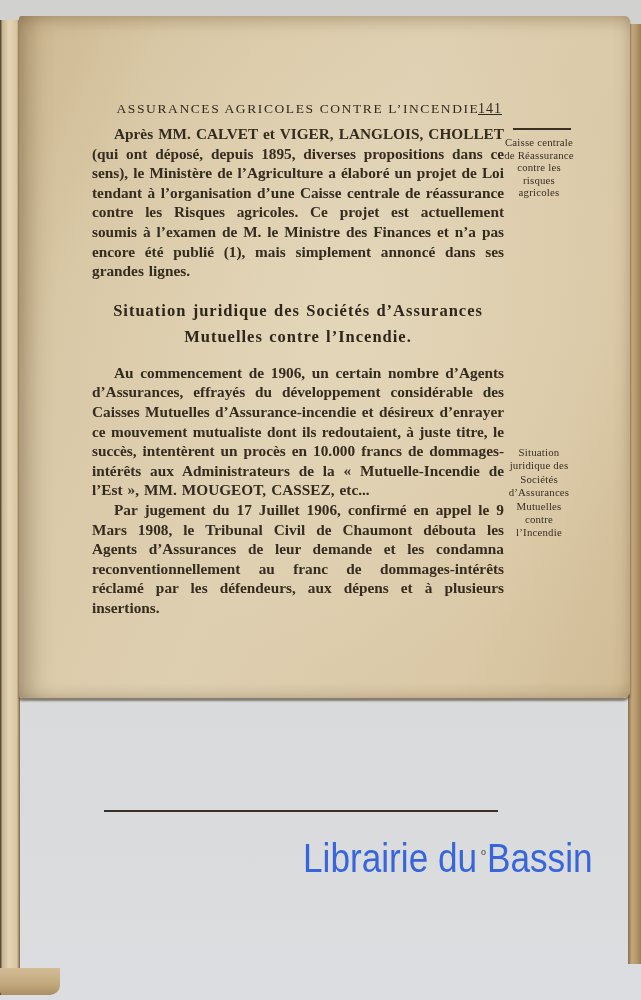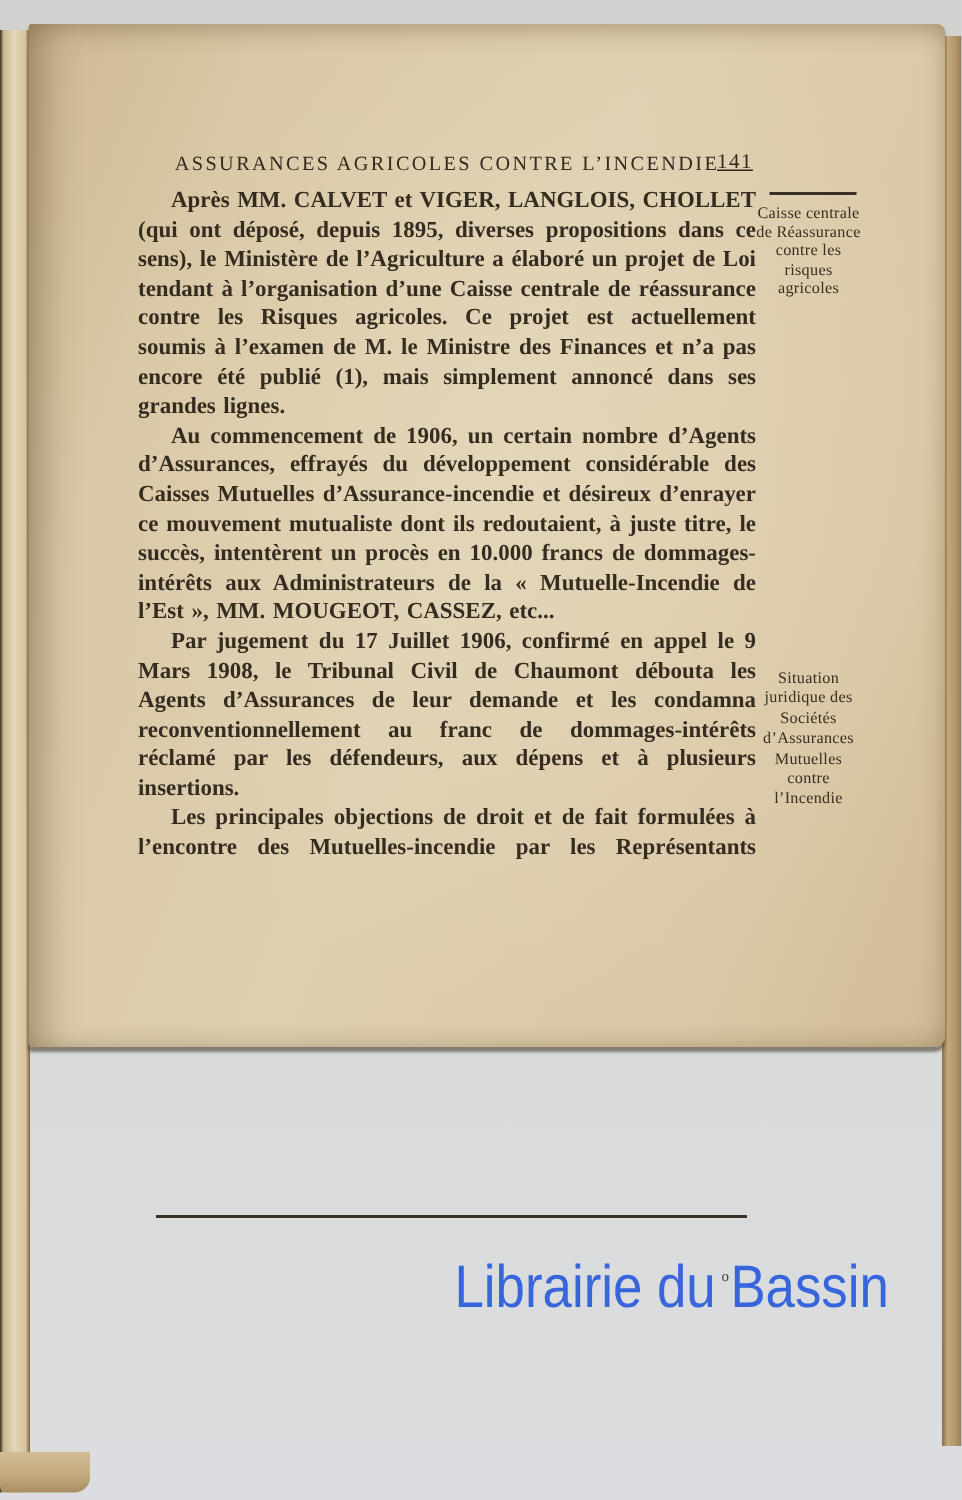--- a/index.html
+++ b/index.html
@@ -112,23 +112,26 @@
 
   <div class="book-page">
 
     <div class="running-head">
       <span class="running-title">ASSURANCES AGRICOLES CONTRE L’INCENDIE</span>
       <span class="page-number">141</span>
     </div>
 
     <div class="body-text">
       <p class="indent">Après MM. CALVET et VIGER, LANGLOIS, CHOLLET (qui ont déposé, depuis 1895, diverses propositions dans ce sens), le Ministère de l’Agriculture a élaboré un projet de Loi tendant à l’organisation d’une Caisse centrale de réassurance contre les Risques agricoles. Ce projet est actuellement soumis à l’examen de M. le Ministre des Finances et n’a pas encore été publié (1), mais simplement annoncé dans ses grandes lignes.</p>
+      <div class="section-heading">
+        <div>Situation juridique des Sociétés d’Assurances</div>
+        <div>Mutuelles contre l’Incendie.</div>
+      </div>
       <p class="indent">Au commencement de 1906, un certain nombre d’Agents d’Assurances, effrayés du développement considérable des Caisses Mutuelles d’Assurance-incendie et désireux d’enrayer ce mouvement mutualiste dont ils redoutaient, à juste titre, le succès, intentèrent un procès en 10.000 francs de dommages-intérêts aux Administrateurs de la « Mutuelle-Incendie de l’Est », MM. MOUGEOT, CASSEZ, etc...</p>
       <p class="indent">Par jugement du 17 Juillet 1906, confirmé en appel le 9 Mars 1908, le Tribunal Civil de Chaumont débouta les Agents d’Assurances de leur demande et les condamna reconventionnellement au franc de dommages-intérêts réclamé par les défendeurs, aux dépens et à plusieurs insertions.</p>
-      <p class="indent stretch-last">Les principales objections de droit et de fait formulées à l’encontre des Mutuelles-incendie par les Représentants</p>
     </div>
 
     <div class="note-rule"></div>
     <div class="margin-note n1">
       <div>Caisse centrale</div>
       <div>de Réassurance</div>
       <div>contre les</div>
       <div>risques</div>
       <div>agricoles</div>
     </div>

